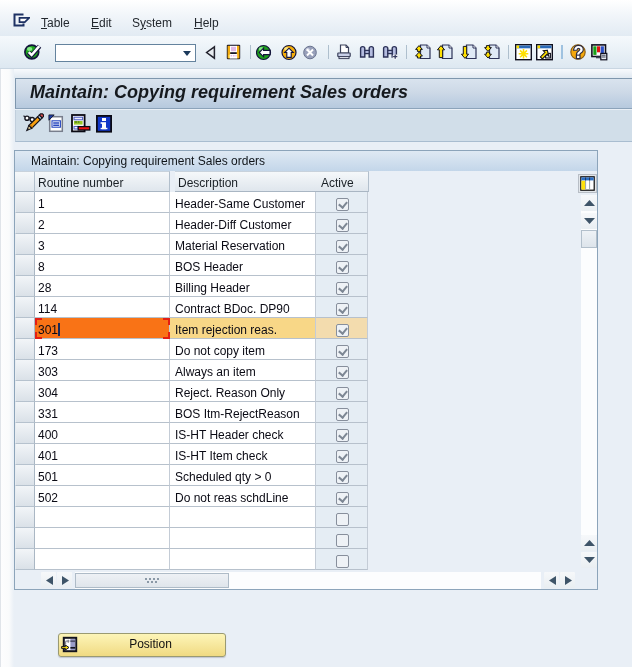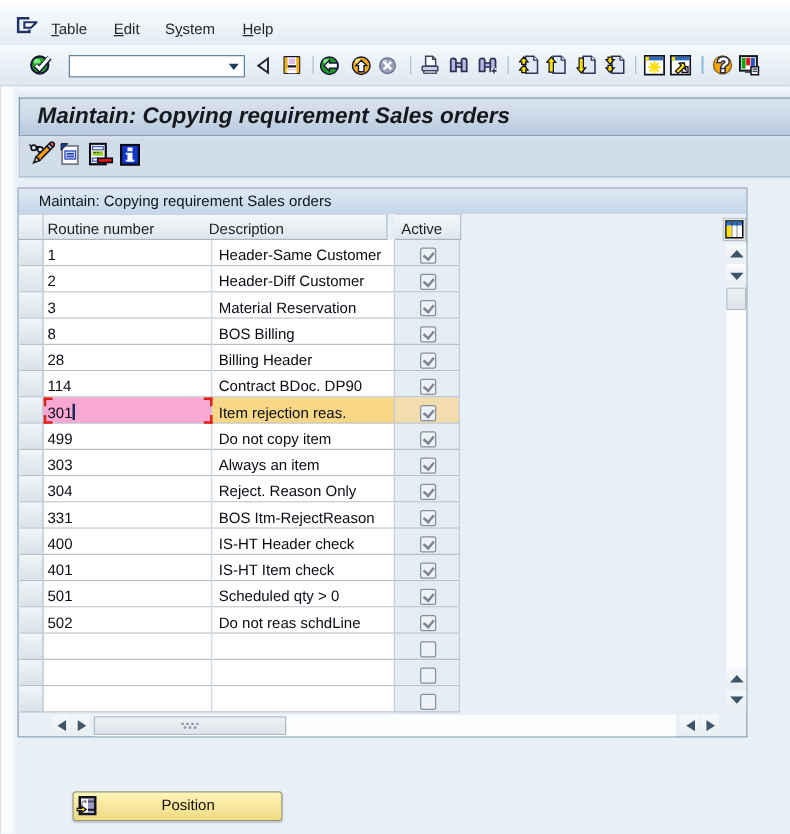--- a/index.html
+++ b/index.html
@@ -268,21 +268,21 @@
   <rect x="6" y="7.2" width="4" height="7" fill="#fff"></rect>
   <rect x="4.6" y="7.2" width="1.4" height="1.6" fill="#fff"></rect>
   <rect x="4.6" y="12.8" width="6.8" height="1.4" fill="#fff"></rect>
 </svg>
 
 <div id="panel">
   <div id="paneltitle">Maintain: Copying requirement Sales orders</div>
   <div id="tbl">
     <div class="hcell" style="left:0;width:20px;"></div>
     <div class="hcell" style="left:20px;width:135px;">Routine number</div>
-    <div class="hcell" style="left:149px;width:146px;">Description</div>
+    <div class="hcell" style="left:160px;width:146px;">Description</div>
     <div class="hcell" style="left:301px;width:53px;padding-left:5px;">Active</div>
 <div class="row" style="top:21px;">
         <div class="sel"></div>
         <div class="c1" style="">1</div>
         <div class="c2" style="">Header-Same Customer</div>
         <div class="c3" style="">
           <div class="cb on"></div>
         </div>
       </div>
 <div class="row" style="top:42px;">
@@ -297,21 +297,21 @@
         <div class="sel"></div>
         <div class="c1" style="">3</div>
         <div class="c2" style="">Material Reservation</div>
         <div class="c3" style="">
           <div class="cb on"></div>
         </div>
       </div>
 <div class="row" style="top:84px;">
         <div class="sel"></div>
         <div class="c1" style="">8</div>
-        <div class="c2" style="">BOS Billing</div>
+        <div class="c2" style="">BOS Header</div>
         <div class="c3" style="">
           <div class="cb on"></div>
         </div>
       </div>
 <div class="row" style="top:105px;">
         <div class="sel"></div>
         <div class="c1" style="">28</div>
         <div class="c2" style="">Billing Header</div>
         <div class="c3" style="">
           <div class="cb on"></div>
@@ -320,29 +320,29 @@
 <div class="row" style="top:126px;">
         <div class="sel"></div>
         <div class="c1" style="">114</div>
         <div class="c2" style="">Contract BDoc. DP90</div>
         <div class="c3" style="">
           <div class="cb on"></div>
         </div>
       </div>
 <div class="row" style="top:147px;">
         <div class="sel"></div>
-        <div class="c1" style=" background:#f9a8d4;">301<span class="cur"></span></div>
+        <div class="c1" style=" background:#f97316;">301<span class="cur"></span></div>
         <div class="c2" style=" background:#f8d787;">Item rejection reas.</div>
         <div class="c3" style=" background:#f3dcae;">
           <div class="cb on"></div>
         </div>
       </div>
 <div class="row" style="top:168px;">
         <div class="sel"></div>
-        <div class="c1" style="">499</div>
+        <div class="c1" style="">173</div>
         <div class="c2" style="">Do not copy item</div>
         <div class="c3" style="">
           <div class="cb on"></div>
         </div>
       </div>
 <div class="row" style="top:189px;">
         <div class="sel"></div>
         <div class="c1" style="">303</div>
         <div class="c2" style="">Always an item</div>
         <div class="c3" style="">

